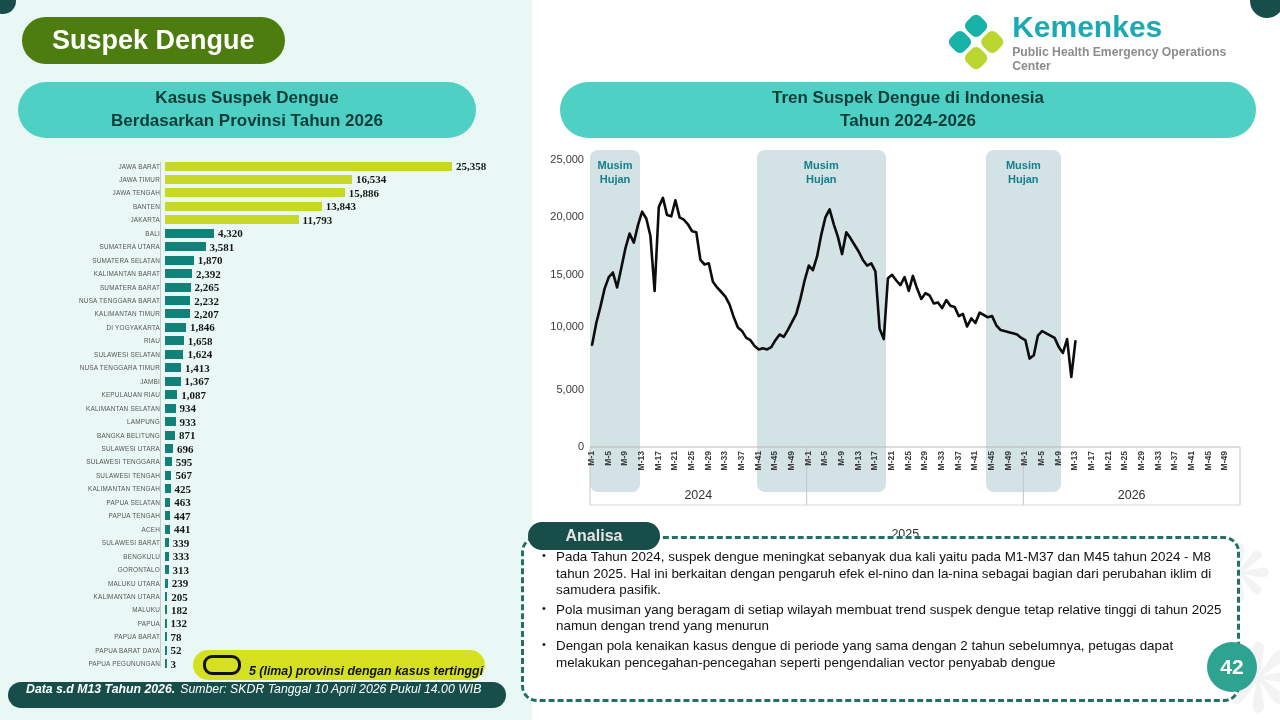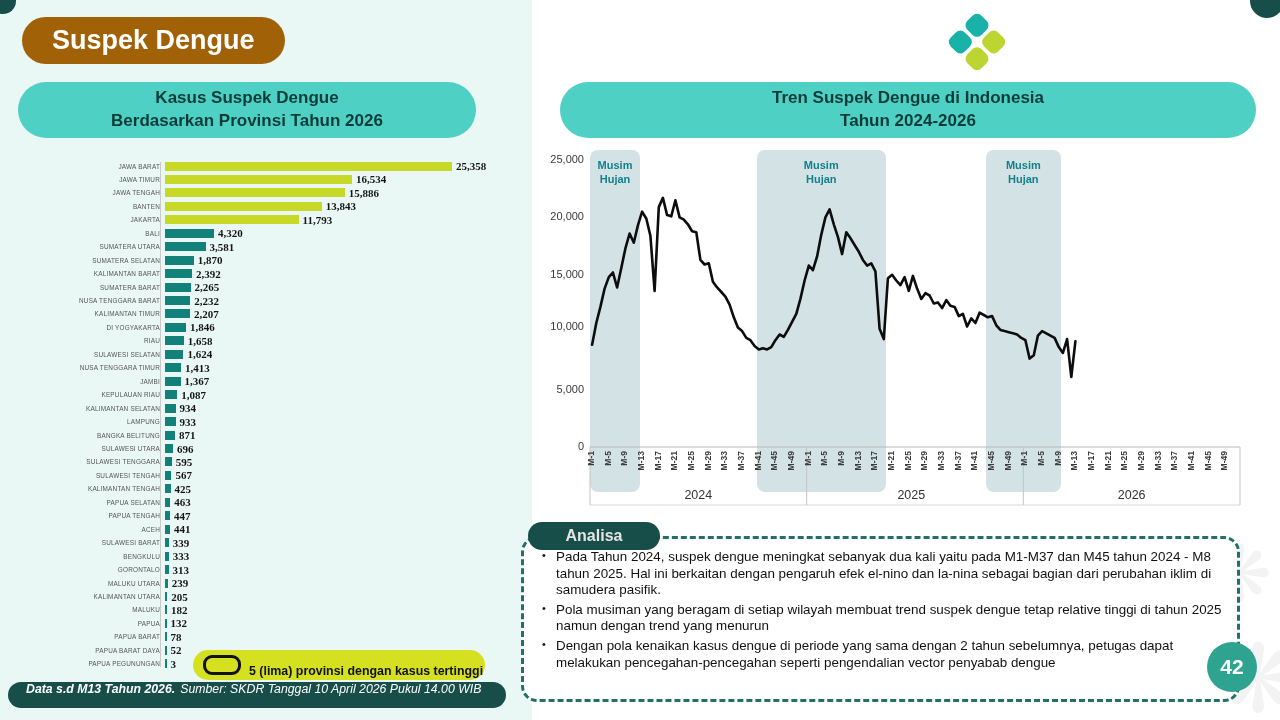--- a/index.html
+++ b/index.html
@@ -1,36 +1,36 @@
 <!DOCTYPE html>
 <html><head>
 <meta charset="utf-8">
 <style>
   html,body{margin:0;padding:0;background:#fff;font-family:"Liberation Sans",sans-serif;}
   .canvas{position:relative;width:1280px;height:720px;overflow:hidden;background:#ffffff;}
   .abs{position:absolute;}
   .left-bg{left:0;top:0;width:532px;height:720px;background:#e9f8f4;}
   .corner{border-radius:50%;background:#174e4a;}
-  .header-pill{left:22px;top:17px;height:47px;line-height:47px;padding:0 30px;background:#a16207;
+  .header-pill{left:22px;top:17px;height:47px;line-height:47px;padding:0 30px;background:#4d7c0f;
     border-radius:26px;color:#fff;font-size:27px;font-weight:bold;white-space:nowrap;}
   .chart-pill{background:#4fd0c4;border-radius:28px;color:#0c3c39;font-weight:bold;font-size:17px;
     text-align:center;display:flex;flex-direction:column;justify-content:center;line-height:1.35;}
   .bar-pill{left:18px;top:82px;width:458px;height:56px;}
   .trend-pill{left:560px;top:82px;width:696px;height:56px;}
   
   .bar-rows{left:8px;top:161px;width:512px;height:508px;display:flex;flex-direction:column;justify-content:space-between;}
   .brow{display:flex;align-items:center;height:10px;}
   .blab{width:152px;flex:none;text-align:right;padding-right:5px;font-size:6.4px;color:#555;letter-spacing:.2px;}
   .bbar{height:9px;flex:none;}
   .bval{font-size:11px;font-weight:bold;color:#161616;margin-left:4px;white-space:nowrap;font-family:Liberation Serif, serif;}
   .bar-axis{left:160px;top:162px;width:1px;height:505px;background:#c9c9c9;}
   .bar-legend{left:193px;top:650px;width:292px;height:30px;background:#d5e021;border-radius:15px;
     display:flex;align-items:center;padding:0 10px;box-sizing:border-box;z-index:4;}
   .oval{width:32px;height:14px;border:3px solid #111;border-radius:9px;flex:none;margin-right:8px;background:transparent;}
-  .legend-text{font-size:12.4px;font-weight:bold;color:#111;white-space:nowrap;margin-top:12px;}
+  .legend-text{font-size:12.4px;font-weight:bold;font-style:italic;color:#111;white-space:nowrap;margin-top:12px;}
   .footer-pill{left:8px;top:682px;width:498px;height:26px;background:#174e4a;border-radius:13px;color:#fff;
     display:flex;padding:0 18px;box-sizing:border-box;font-size:12.3px;font-style:italic;white-space:nowrap;}
   .footer-bold{font-weight:bold;margin-right:5px;}
   
   .logo{left:948px;top:10px;width:312px;height:64px;display:flex;align-items:center;}
   .logo-text{margin-left:8px;}
   .brand{font-size:30px;font-weight:bold;color:#1ba9b4;line-height:1;}
   .brand-sub{font-size:12.2px;font-weight:bold;color:#8c8c8c;margin-top:3px;}
   
   .trend{left:540px;top:140px;width:716px;height:378px;}
@@ -286,20 +286,24 @@
 
   <div class="abs logo">
     <svg width="58" height="58" viewBox="0 0 64 64">
       <g transform="rotate(45 32 32)">
         <rect x="8" y="8" width="22" height="22" rx="7" fill="#18b2a8"></rect>
         <rect x="34" y="8" width="22" height="22" rx="7" fill="#bcd531"></rect>
         <rect x="8" y="34" width="22" height="22" rx="7" fill="#18b2a8"></rect>
         <rect x="34" y="34" width="22" height="22" rx="7" fill="#bcd531"></rect>
       </g>
     </svg>
+    <div class="logo-text">
+      <div class="brand">Kemenkes</div>
+      <div class="brand-sub">Public Health Emergency Operations Center</div>
+    </div>
   </div>
 
   <div class="abs chart-pill trend-pill">
     <span>Tren Suspek Dengue di Indonesia</span>
     <span>Tahun 2024-2026</span>
   </div>
 
   <div class="abs trend">
       <div class="band" style="left: 445.8px; width: 75px;">
         <div class="bandlab">
@@ -356,21 +360,21 @@
       <div class="xlab" style="left: 298.8px; top: 325px;">M-13</div>
       <div class="xlab" style="left: 315.4px; top: 325px;">M-17</div>
       <div class="xlab" style="left: 332.1px; top: 325px;">M-21</div>
       <div class="xlab" style="left: 348.8px; top: 325px;">M-25</div>
       <div class="xlab" style="left: 365.4px; top: 325px;">M-29</div>
       <div class="xlab" style="left: 382.1px; top: 325px;">M-33</div>
       <div class="xlab" style="left: 398.8px; top: 325px;">M-37</div>
       <div class="xlab" style="left: 415.4px; top: 325px;">M-41</div>
       <div class="xlab" style="left: 432.1px; top: 325px;">M-45</div>
       <div class="xlab" style="left: 448.8px; top: 325px;">M-49</div>
-      <div class="yearlab" style="left: 263px; width: 216.667px;">2025</div>
+      <div class="yearlab" style="left: 257px; width: 216.667px; margin-top: 39px;">2025</div>
       <div class="xlab" style="left: 465.4px; top: 325px;">M-1</div>
       <div class="xlab" style="left: 482.1px; top: 325px;">M-5</div>
       <div class="xlab" style="left: 498.8px; top: 325px;">M-9</div>
       <div class="xlab" style="left: 515.4px; top: 325px;">M-13</div>
       <div class="xlab" style="left: 532.1px; top: 325px;">M-17</div>
       <div class="xlab" style="left: 548.8px; top: 325px;">M-21</div>
       <div class="xlab" style="left: 565.4px; top: 325px;">M-25</div>
       <div class="xlab" style="left: 582.1px; top: 325px;">M-29</div>
       <div class="xlab" style="left: 598.8px; top: 325px;">M-33</div>
       <div class="xlab" style="left: 615.4px; top: 325px;">M-37</div>

